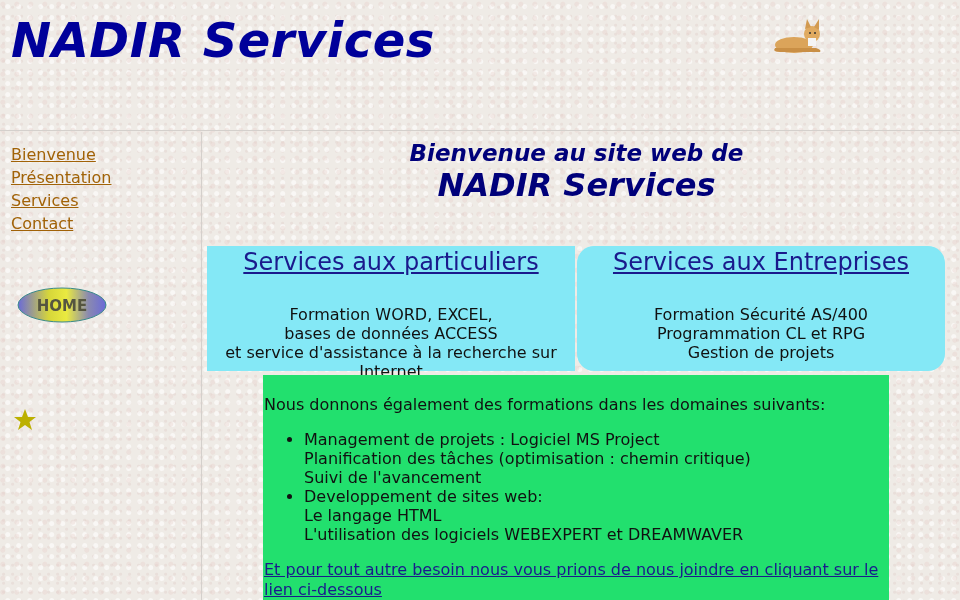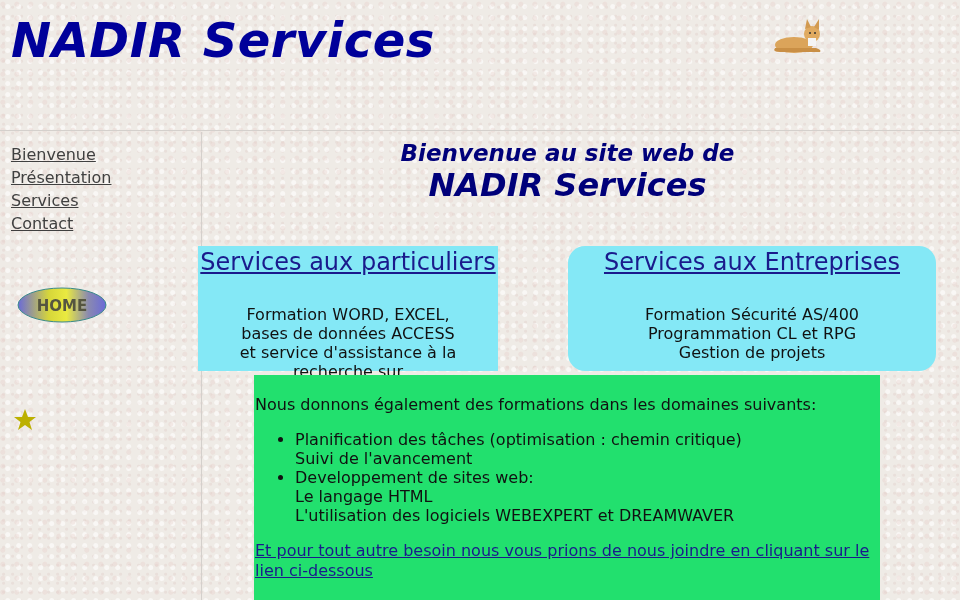--- a/index.html
+++ b/index.html
@@ -16,29 +16,29 @@
   }
   .header { position: absolute; left: 0; top: 0; width: 960px; height: 131px; border-bottom: 1px solid #d4d0cc; }
   .site-title {
     position: absolute; left: 11px; top: 12px;
     font-size: 48px; font-weight: bold; font-style: italic;
     color: #00009a; letter-spacing: 0.5px;
   }
   .cat { position: absolute; left: 772px; top: 18px; width: 54px; height: 38px; }
   .sidebar { position: absolute; left: 0; top: 132px; width: 202px; height: 468px; border-right: 1px solid #d4d0cc; }
   .nav { position: absolute; left: 11px; top: 11px; }
-  .nav a { display: block; font-size: 16px; line-height: 23px; color: #404040; text-decoration: underline; }
+  .nav a { display: block; font-size: 16px; line-height: 23px; color: #a16207; text-decoration: underline; }
   .home-btn { position: absolute; left: 17px; top: 154px; width: 90px; height: 38px; cursor: pointer; }
   .star { position: absolute; left: 13px; top: 276px; width: 24px; height: 24px; }
   .promo { position: absolute; left: 11px; top: 302px; font-size: 16px; line-height: 19px; color: #c2a83a; }
-  .main { position: absolute; left: 189px; top: 132px; width: 757px; height: 468px; }
+  .main { position: absolute; left: 198px; top: 132px; width: 757px; height: 468px; }
   .welcome1 { position: absolute; left: 0; width: 757px; top: 8px; text-align: center; font-size: 23px; font-weight: bold; font-style: italic; color: #00007a; }
   .welcome2 { position: absolute; left: 0; width: 757px; top: 34px; text-align: center; font-size: 32px; font-weight: bold; font-style: italic; color: #00007a; }
   .svc { position: absolute; top: 114px; height: 125px; background: #84e8f6; text-align: center; }
-  .svc.left { left: 9px; width: 300px; }
+  .svc.left { left: 9px; width: 368px; }
   .svc.right { left: 379px; width: 368px; border-radius: 17px; }
   .svc a { display: block; margin-top: 1px; font-size: 24px; line-height: 30px; color: #1a1a8c; text-decoration: underline; }
   .svc .desc { margin-top: 28px; font-size: 16px; line-height: 19px; color: #111; }
   .green { position: absolute; left: 65px; top: 243px; width: 626px; height: 225px; background: #22e06e; padding-left: 1px; }
   .green .intro { margin-top: 20px; font-size: 16px; line-height: 19px; color: #111; }
   .green ul { margin-top: 16px; margin-left: 40px; font-size: 16px; line-height: 19px; color: #111; list-style: disc; }
   .green li { padding-left: 0; }
   .green .contact-link { display: block; margin-top: 16px; font-size: 16px; line-height: 20px; color: #1a1a8c; text-decoration: underline; }
 </style>
 </head>
@@ -103,20 +103,21 @@
       <div>Formation Sécurité AS/400</div>
       <div>Programmation CL et RPG</div>
       <div>Gestion de projets</div>
     </div>
   </div>
 
   <div class="green">
     <div class="intro">Nous donnons également des formations dans les domaines suivants:</div>
     <ul>
       <li>
+        <div>Management de projets : Logiciel MS Project</div>
         <div>Planification des tâches (optimisation : chemin critique)</div>
         <div>Suivi de l'avancement</div>
       </li>
       <li>
         <div>Developpement de sites web:</div>
         <div>Le langage HTML</div>
         <div>L'utilisation des logiciels WEBEXPERT et DREAMWAVER</div>
       </li>
     </ul>
     <a href="#" class="contact-link">Et pour tout autre besoin nous vous prions de nous joindre en cliquant sur le lien ci-dessous</a>

